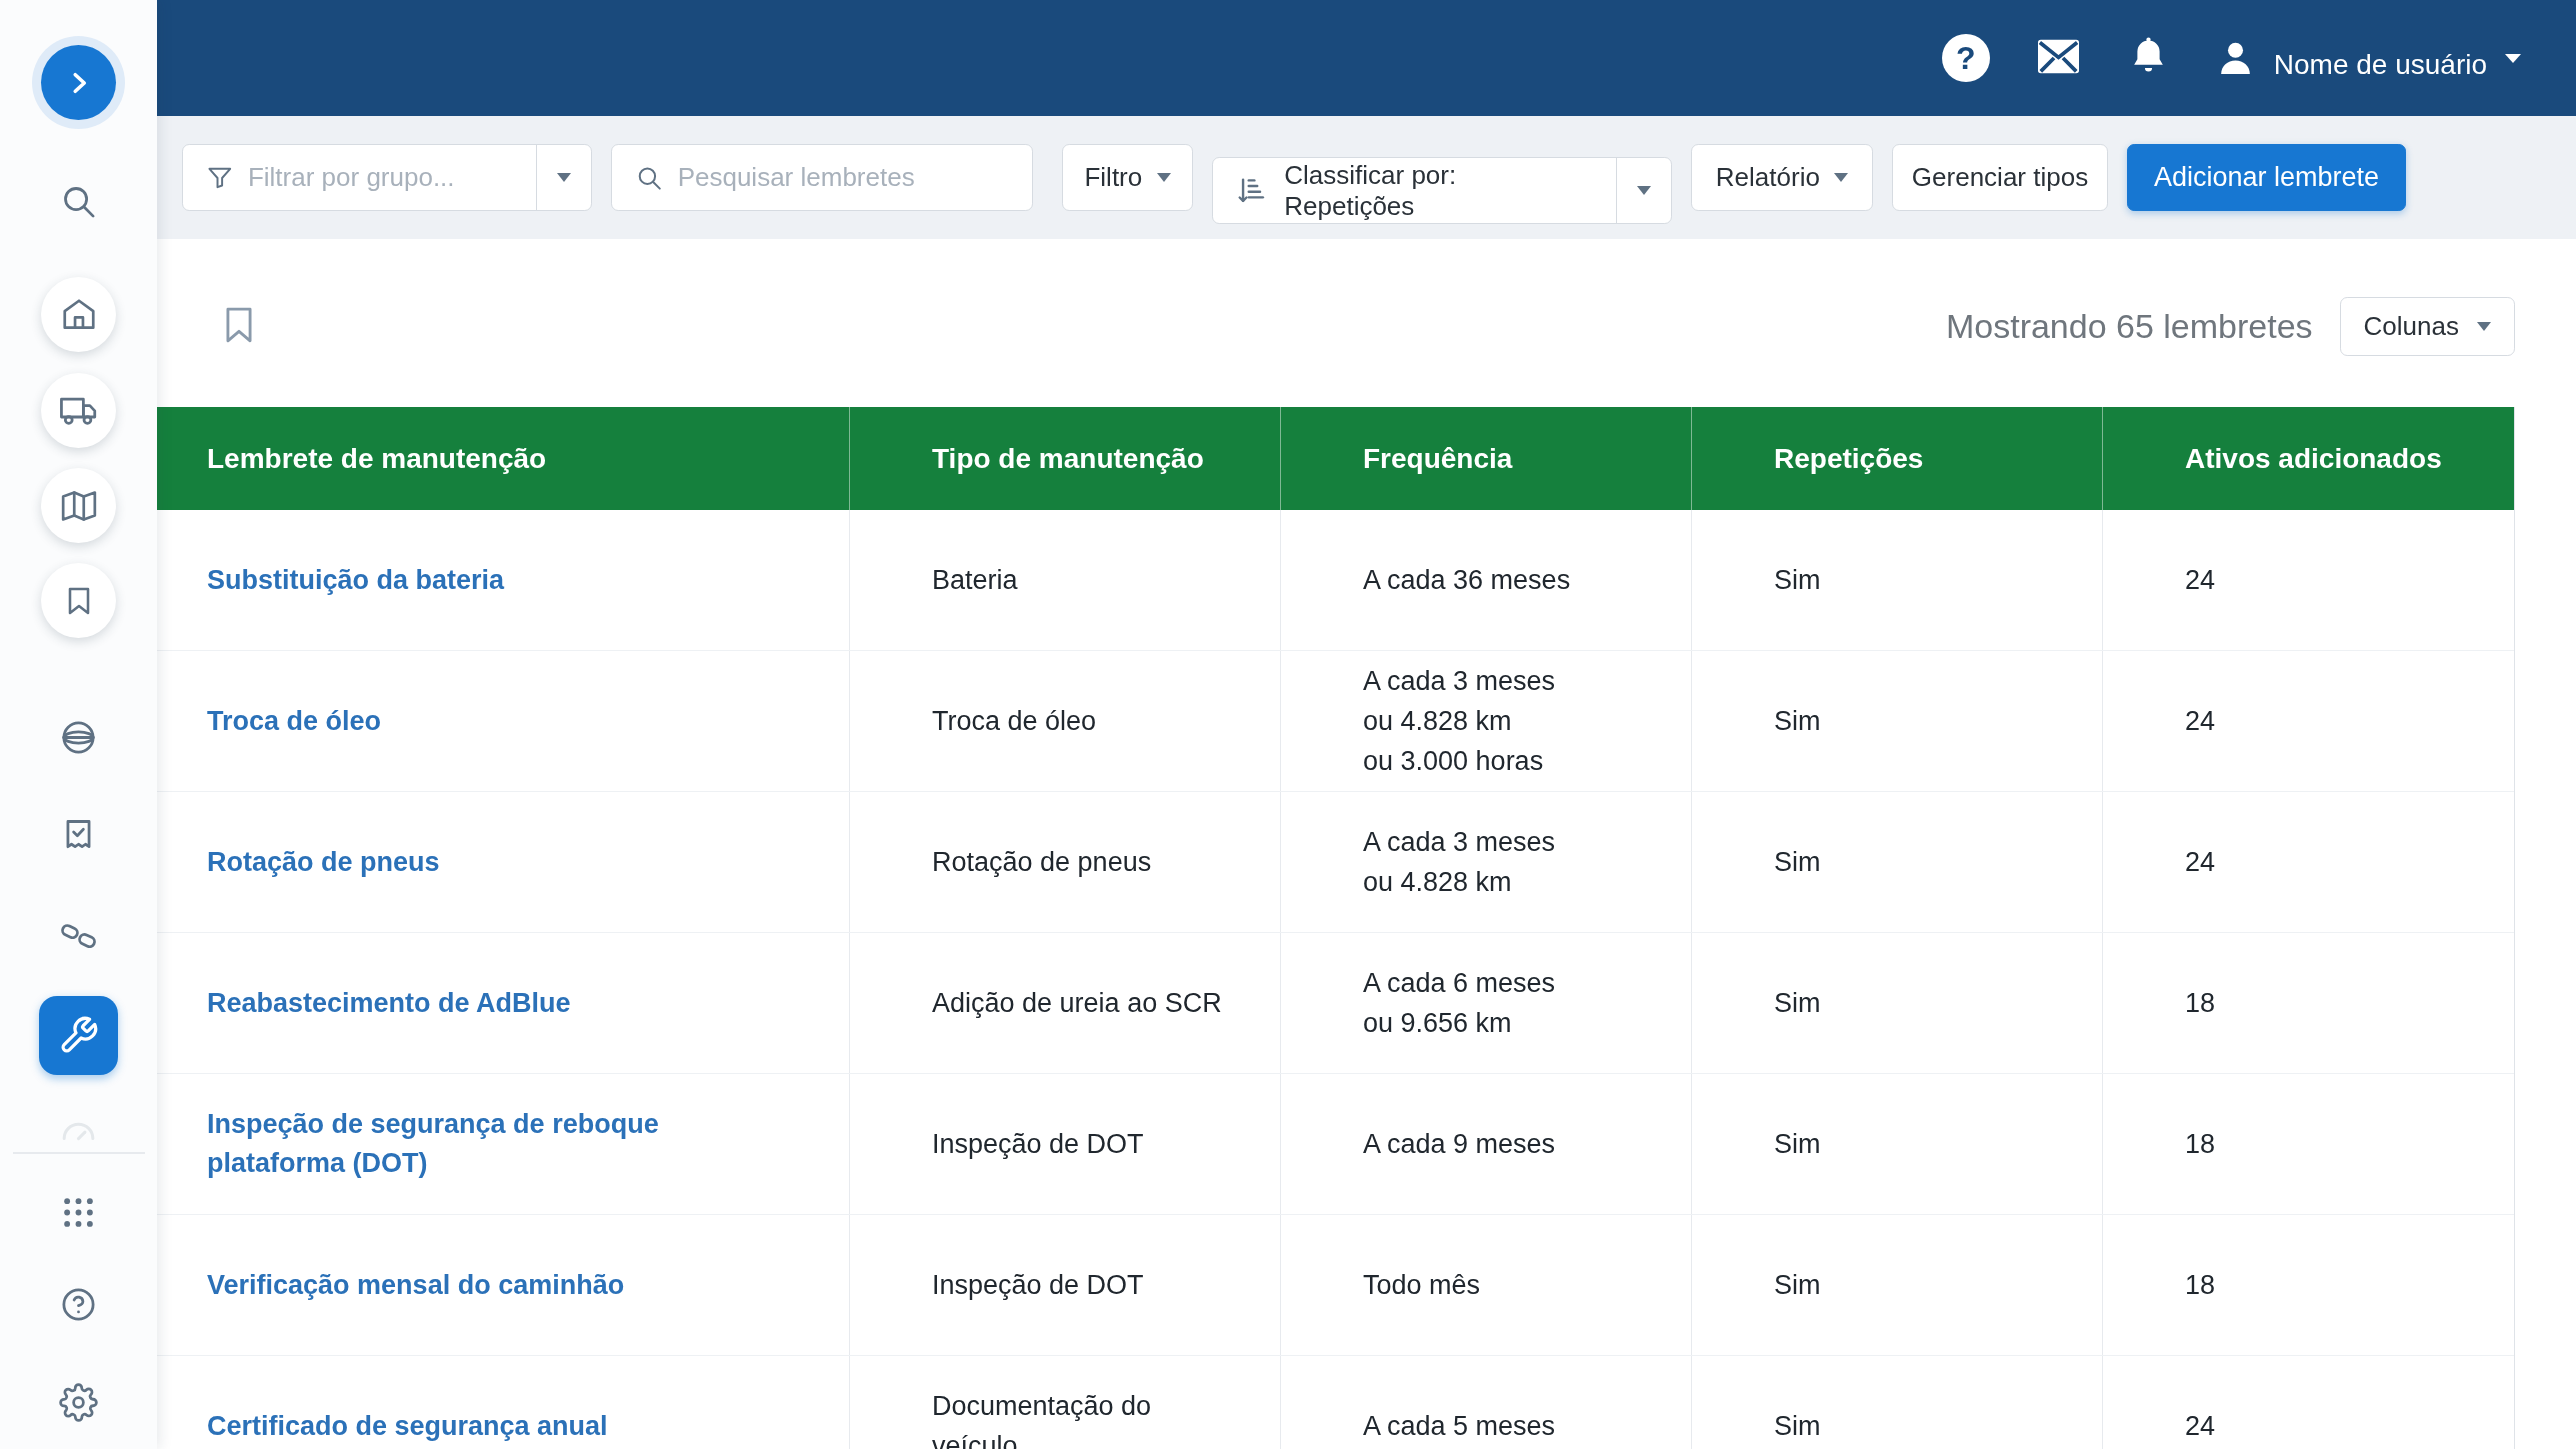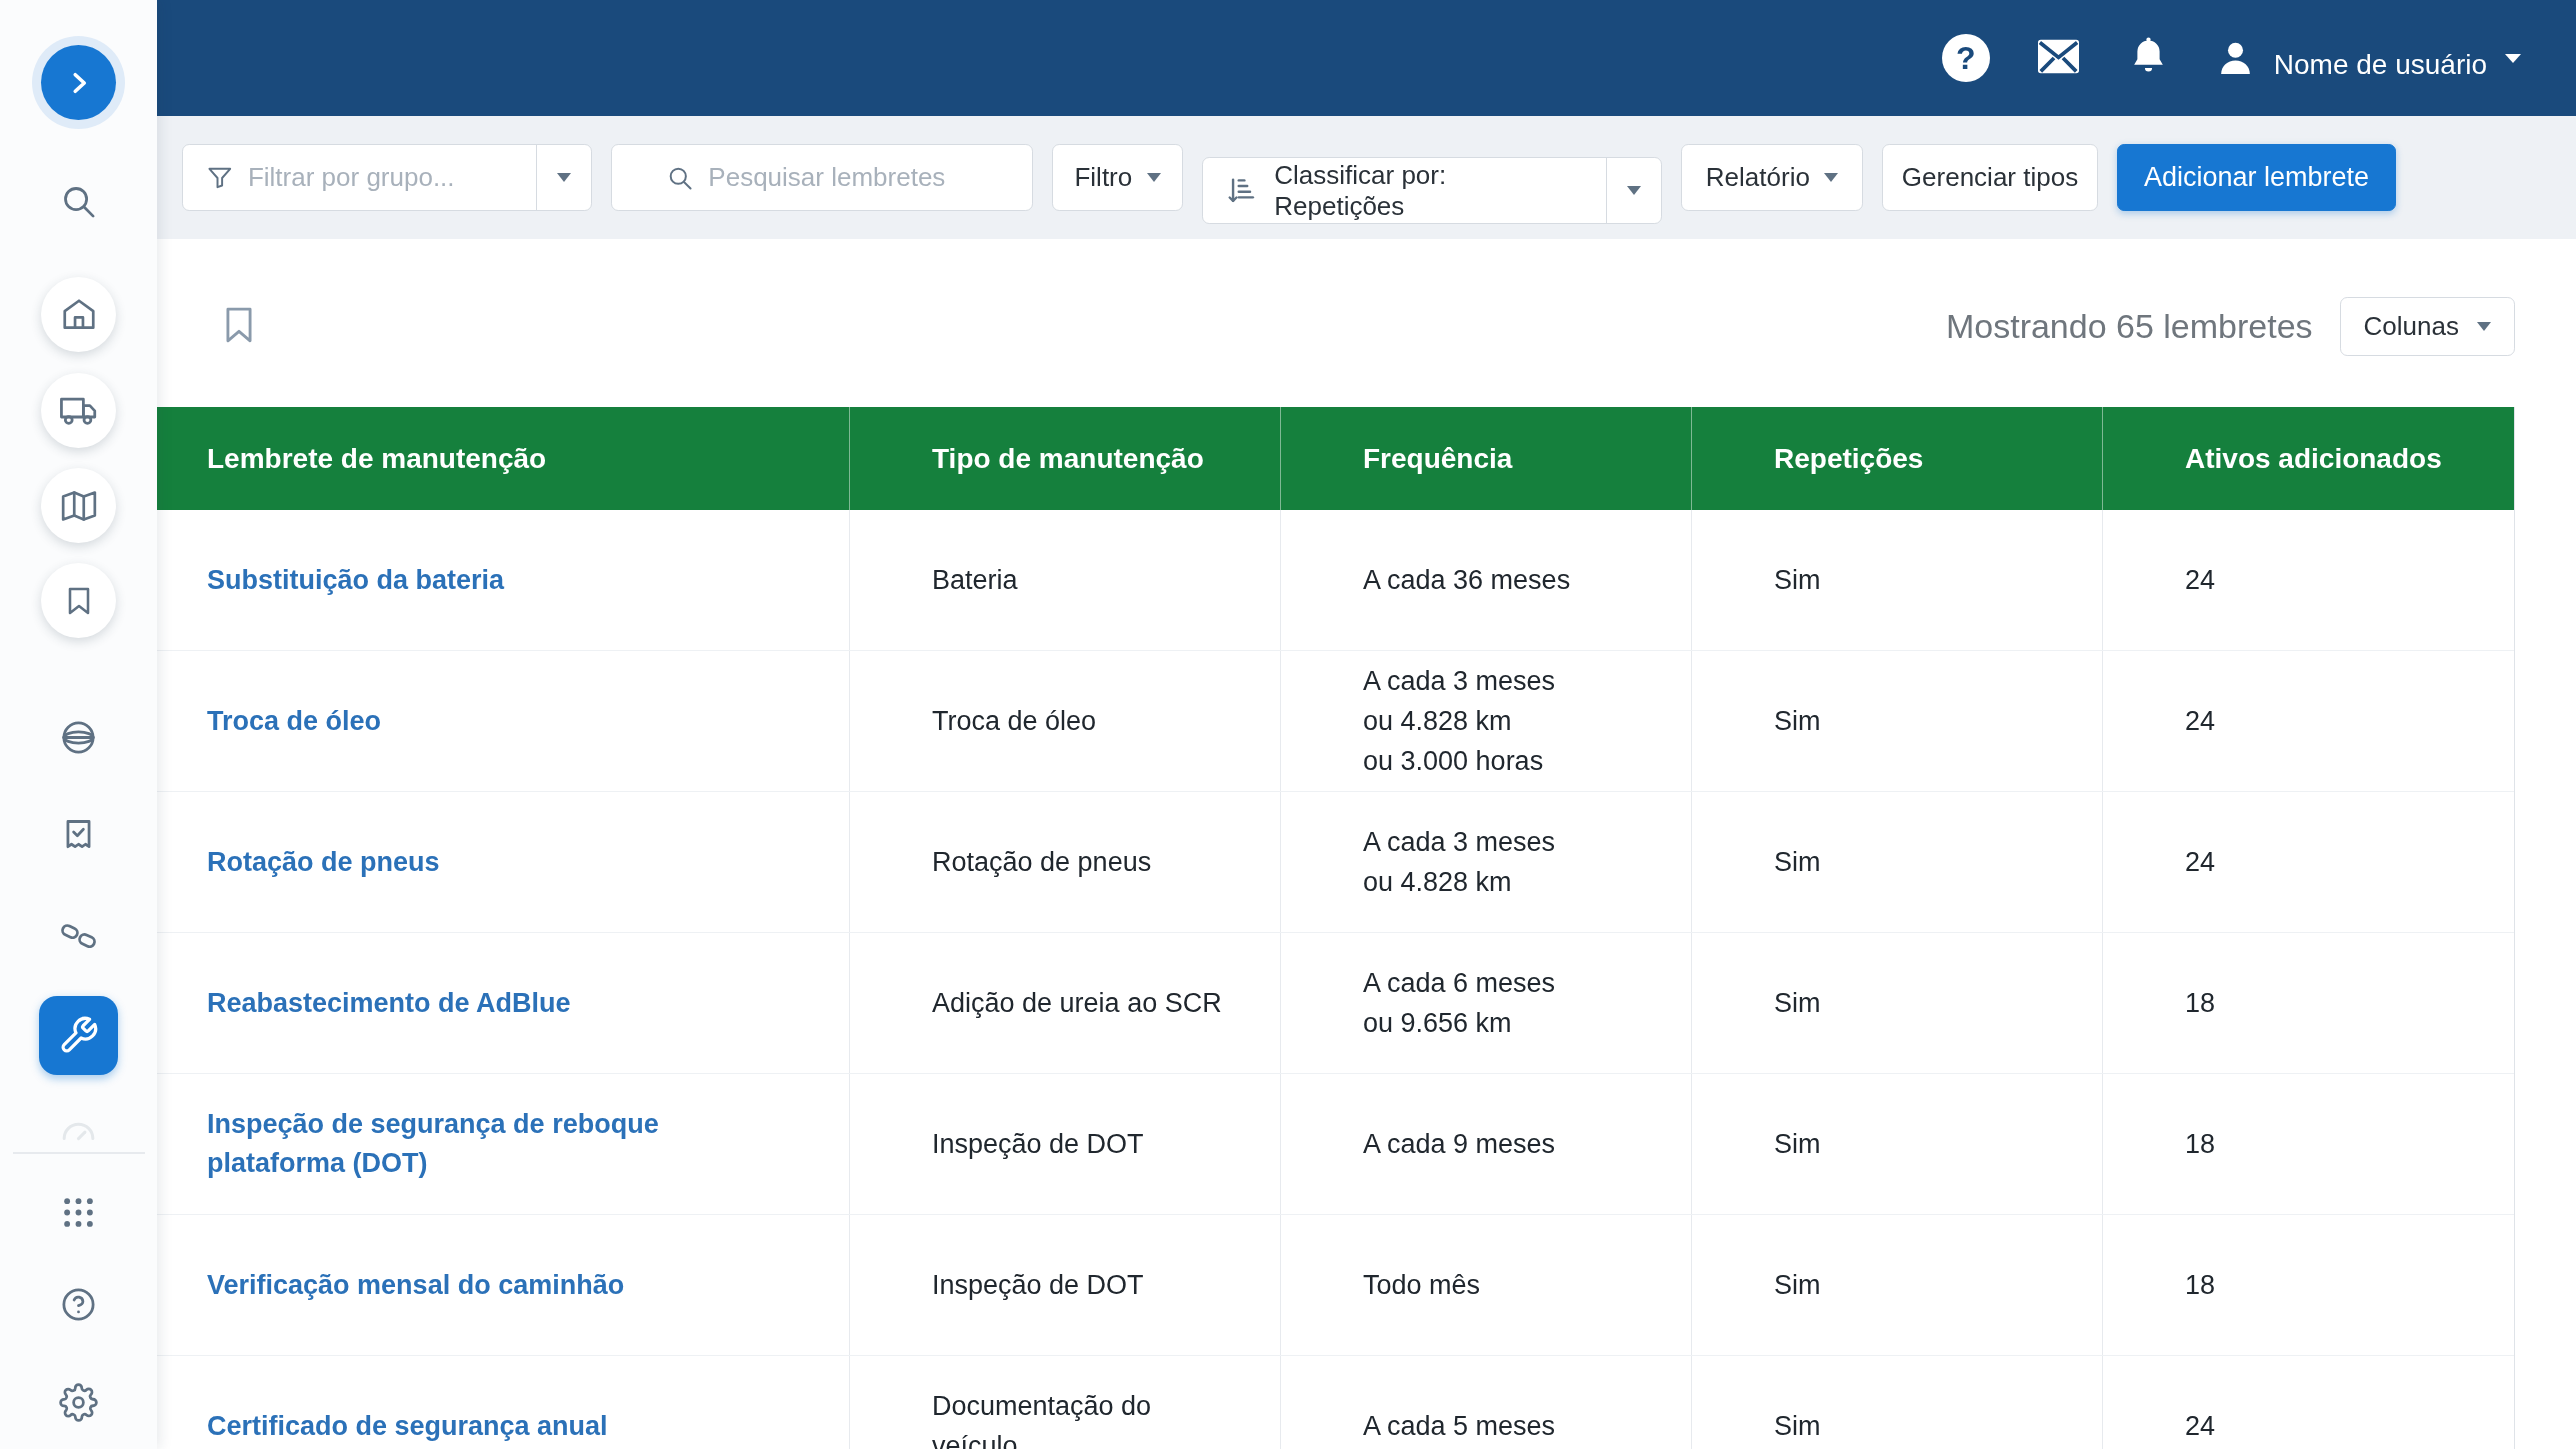--- a/index.html
+++ b/index.html
@@ -71,23 +71,23 @@
     display: flex; align-items: center; font-size: 26px; color: #2a3138;
   }
   .ctl .pad { padding: 0 23px; display: flex; align-items: center; gap: 14.3px; height: 100%; }
   .ctl input {
     border: none; outline: none; font-family: inherit; font-size: 26px;
     color: #2a3138; width: 100%; background: transparent;
   }
   .ctl input::placeholder { color: #a8b1bb; }
   .seg { width: 55px; height: 100%; border-left: 0.9px solid #d6dbe1; display: flex; align-items: center; justify-content: center; cursor: pointer; }
   .group-filter { width: 410px; }
-  .search-box { width: 422px; padding-left: 31px; }
+  .search-box { width: 422px; }
   .btn { cursor: pointer; }
-  .btn-filtro { width: 131px; justify-content: center; gap: 14.3px; }
+  .btn-filtro { width: 131px; justify-content: center; gap: 14.3px; margin-left: 10px; }
   .sortctl { width: 460px; margin-top: 26px; }
   .btn-relatorio { width: 182px; justify-content: center; gap: 14.3px; }
   .btn-gerenciar { width: 216px; justify-content: center; }
   .btn-primary {
     width: 279px; height: 67px; margin-left: 0;
     background: #1777d2; border: 0.9px solid #1777d2; border-radius: 7.2px;
     color: #ffffff; font-size: 27px; display: flex; align-items: center; justify-content: center;
     box-shadow: 0 2.7px 7.2px rgba(23,119,210,.30); cursor: pointer;
   }
 

